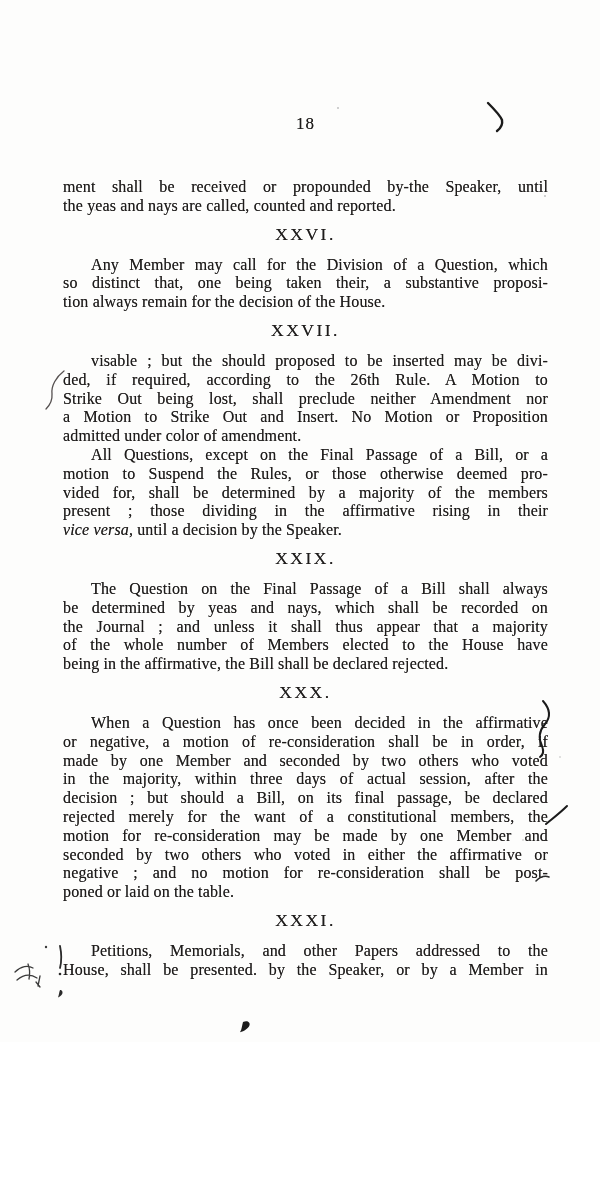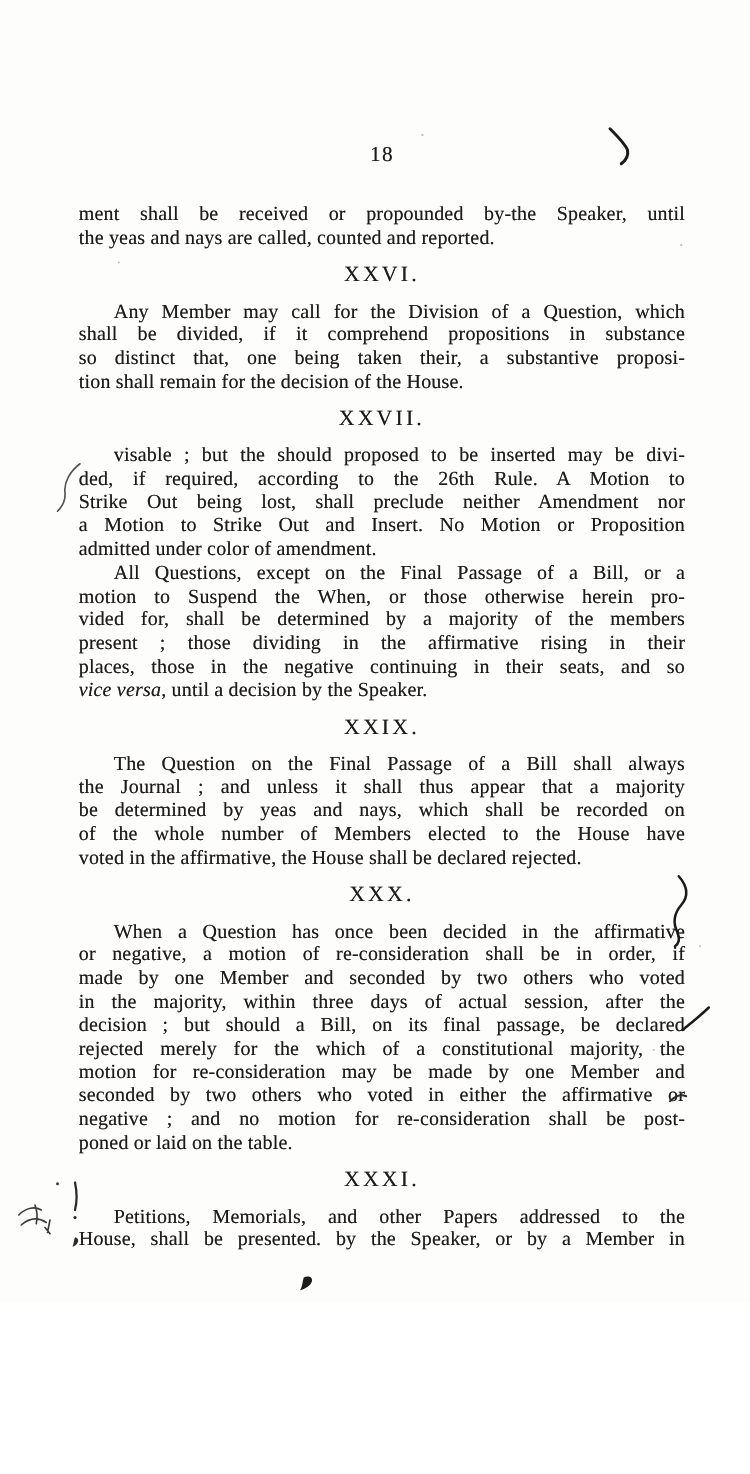--- a/index.html
+++ b/index.html
@@ -17,21 +17,21 @@
     top: 114px;
     left: 63px;
     width: 485px;
     text-align: center;
     font-size: 17px;
     letter-spacing: 1px;
     text-shadow: 0 0 0.4px rgba(30,28,27,0.7);
   }
   .text-block {
     position: absolute;
-    top: 163px;
+    top: 178px;
     left: 63px;
     width: 485px;
     font-size: 16px;
     letter-spacing: 0.15px;
     text-shadow: 0 0 0.4px rgba(30,28,27,0.65);
   }
   .rule-heading {
     margin: 8px 0 12px 0;
     font-size: 17.5px;
     font-weight: 400;
@@ -69,68 +69,66 @@
       <div class="lines no-indent">
           <div class="tline"><span>ment shall be received or propounded by-the Speaker, until</span></div>
           <div class="tline"><span>the yeas and nays are called, counted and reported.</span></div>
         </div>
     </section>
 
     <section>
       <h2 class="rule-heading">XXVI.</h2>
       <div class="lines">
           <div class="tline"><span>Any Member may call for the Division of a Question, which</span></div>
-          <div class="tline"><span>shall be divided, if it comprehend propositions in substance</span></div>
           <div class="tline"><span>so distinct that, one being taken their, a substantive proposi-</span></div>
-          <div class="tline"><span>tion shall remain for the decision of the House.</span></div>
+          <div class="tline"><span>tion always remain for the decision of the House.</span></div>
         </div>
     </section>
 
     <section>
       <h2 class="rule-heading">XXVII.</h2>
       <div class="lines">
           <div class="tline"><span>visable ; but the should proposed to be inserted may be divi-</span></div>
           <div class="tline"><span>ded, if required, according to the 26th Rule. A Motion to</span></div>
           <div class="tline"><span>Strike Out being lost, shall preclude neither Amendment nor</span></div>
           <div class="tline"><span>a Motion to Strike Out and Insert. No Motion or Proposition</span></div>
           <div class="tline"><span>admitted under color of amendment.</span></div>
         </div>
     </section>
 
     <section>
       <div class="lines">
           <div class="tline"><span>All Questions, except on the Final Passage of a Bill, or a</span></div>
-          <div class="tline"><span>motion to Suspend the When, or those otherwise herein pro-</span></div>
+          <div class="tline"><span>motion to Suspend the Rules, or those otherwise deemed pro-</span></div>
           <div class="tline"><span>vided for, shall be determined by a majority of the members</span></div>
           <div class="tline"><span>present ; those dividing in the affirmative rising in their</span></div>
-          <div class="tline"><span>places, those in the negative continuing in their seats, and so</span></div>
           <div class="tline"><span class="it">vice versa,</span><span> until a decision by the Speaker.</span></div>
         </div>
     </section>
 
     <section>
       <h2 class="rule-heading">XXIX.</h2>
       <div class="lines">
           <div class="tline"><span>The Question on the Final Passage of a Bill shall always</span></div>
+          <div class="tline"><span>be determined by yeas and nays, which shall be recorded on</span></div>
           <div class="tline"><span>the Journal ; and unless it shall thus appear that a majority</span></div>
-          <div class="tline"><span>be determined by yeas and nays, which shall be recorded on</span></div>
           <div class="tline"><span>of the whole number of Members elected to the House have</span></div>
-          <div class="tline"><span>voted in the affirmative, the House shall be declared rejected.</span></div>
+          <div class="tline"><span>being in the affirmative, the Bill shall be declared rejected.</span></div>
         </div>
     </section>
 
     <section>
       <h2 class="rule-heading">XXX.</h2>
       <div class="lines">
           <div class="tline"><span>When a Question has once been decided in the affirmative</span></div>
           <div class="tline"><span>or negative, a motion of re-consideration shall be in order, if</span></div>
           <div class="tline"><span>made by one Member and seconded by two others who voted</span></div>
           <div class="tline"><span>in the majority, within three days of actual session, after the</span></div>
           <div class="tline"><span>decision ; but should a Bill, on its final passage, be declared</span></div>
-          <div class="tline"><span>rejected merely for the which of a constitutional majority, the</span></div>
+          <div class="tline"><span>rejected merely for the want of a constitutional members, the</span></div>
           <div class="tline"><span>motion for re-consideration may be made by one Member and</span></div>
           <div class="tline"><span>seconded by two others who voted in either the affirmative or</span></div>
           <div class="tline"><span>negative ; and no motion for re-consideration shall be post-</span></div>
           <div class="tline"><span>poned or laid on the table.</span></div>
         </div>
     </section>
 
     <section>
       <h2 class="rule-heading">XXXI.</h2>
       <div class="lines cont">

